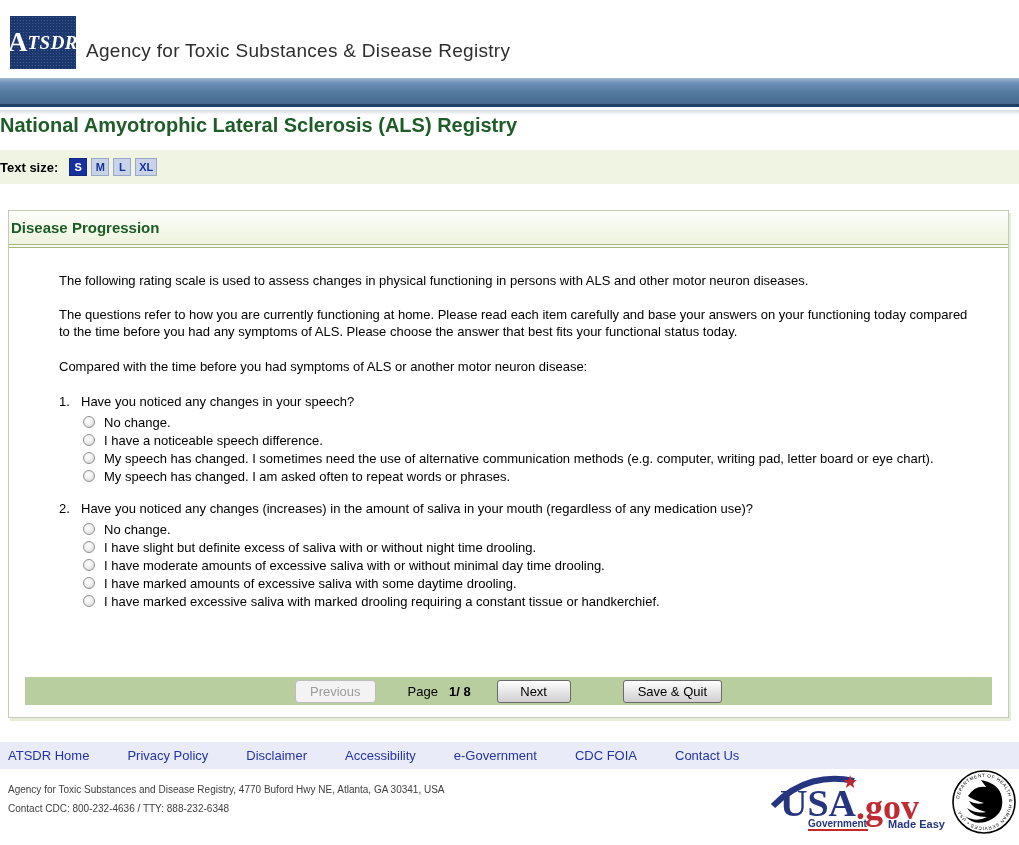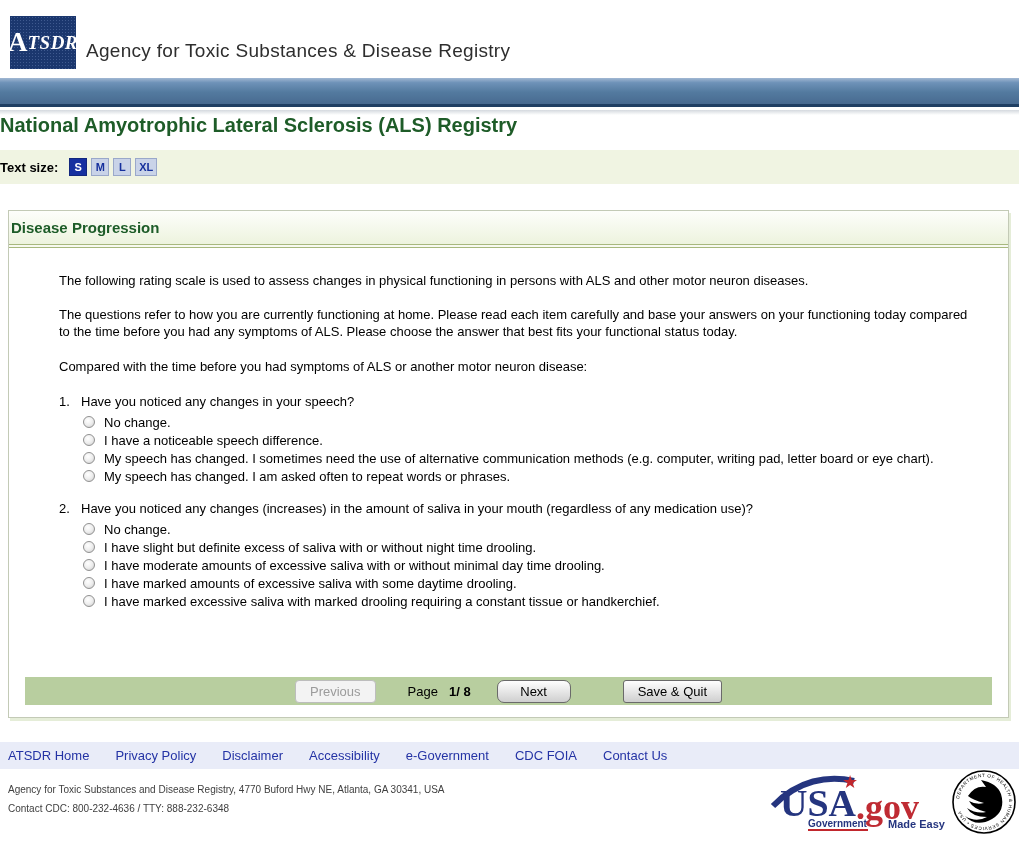--- a/index.html
+++ b/index.html
@@ -63,25 +63,25 @@
   .navbar { position:absolute; left:16px; right:16px; bottom:12px; height:28px; background:#b8ce9f;
     display:flex; align-items:center; justify-content:center; }
   .btn { height:23px; padding:0 14px; font-size:13px; font-family:"Liberation Sans",sans-serif;
     color:#000; background:linear-gradient(#fefefe,#e9e9e9 45%,#cfcfcf);
     border:1px solid #6a6a6a; border-radius:3px; cursor:pointer; }
   .btn.disabled { background:#f3f3f3; border:1px solid #bdbdbd; color:#9b9b9b; border-radius:4px; cursor:default; }
   .page-ind { font-size:13px; color:#000; margin:0 26px 0 32px; }
   .page-ind b { margin-left:11px; }
   .btn.next { min-width:74px; }
   .btn.save { min-width:96px; margin-left:52px; }
-  .btn.next { margin-left:0;border-radius:7px; }
+  .btn.next { margin-left:0; }
 
   
   .links-bar { position:absolute; top:742px; left:0; width:100%; height:27px; background:#e9ecf8;
-    display:flex; align-items:center; gap:26px; padding-left:8px; font-size:13px; }
+    display:flex; align-items:center; gap:38px; padding-left:8px; font-size:13px; }
   .links-bar a { color:#2433a5; text-decoration:none; cursor:pointer; }
 
   .footer-text { position:absolute; top:780px; left:8px; font-size:10px; line-height:19px; color:#404040; }
 
   .usagov { position:absolute; left:770px; top:770px; cursor:pointer; }
   .hhs { position:absolute; left:948px; top:762px; cursor:pointer; }
 </style>
 </head>
 <body>
 

